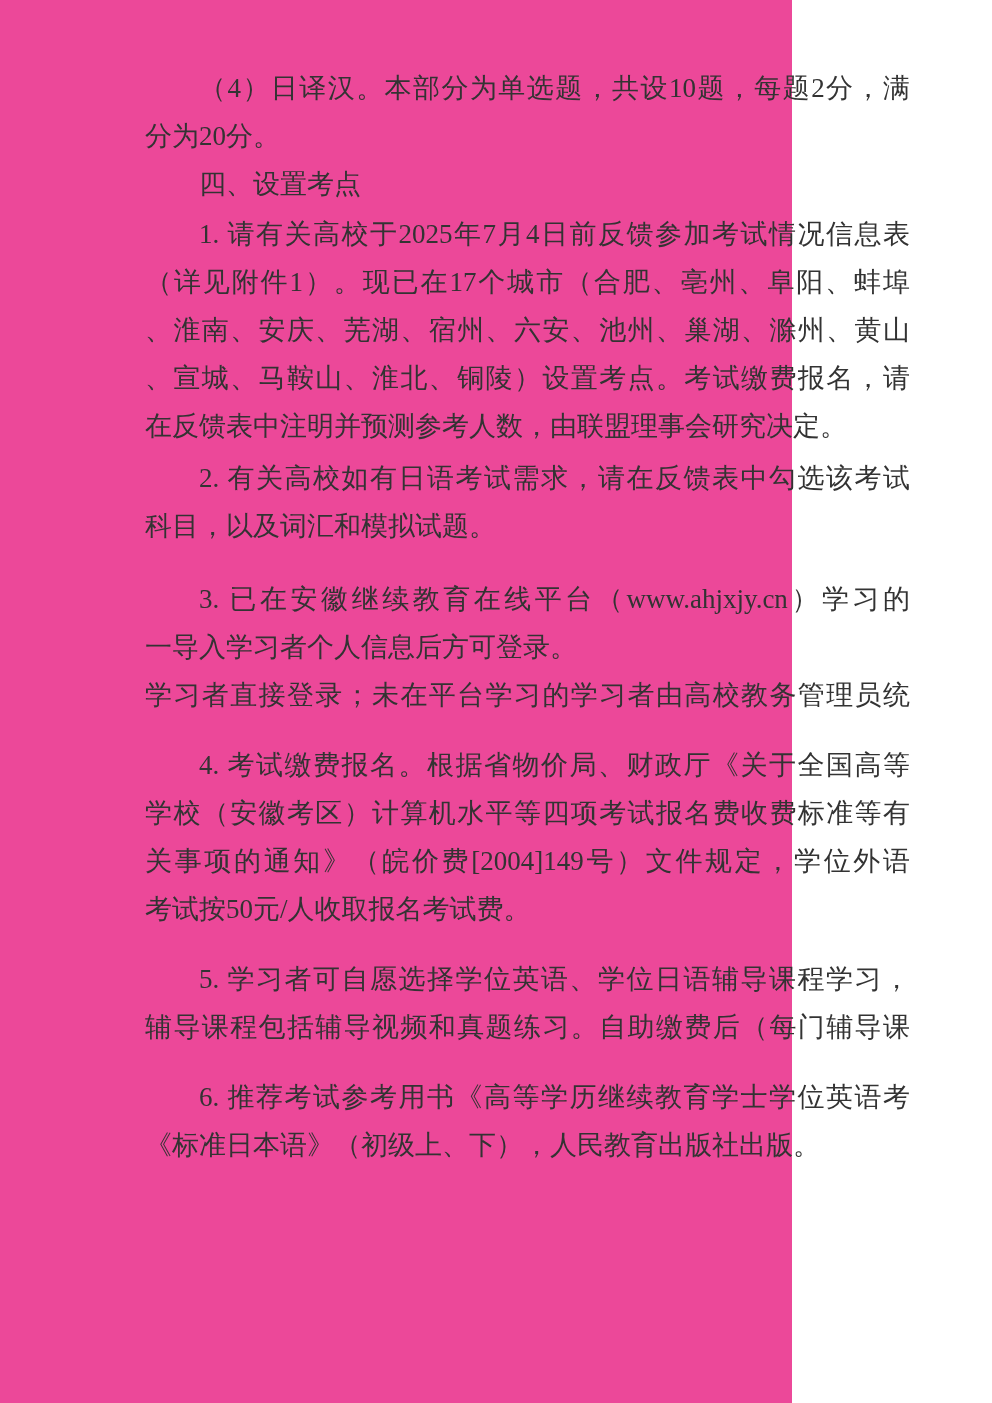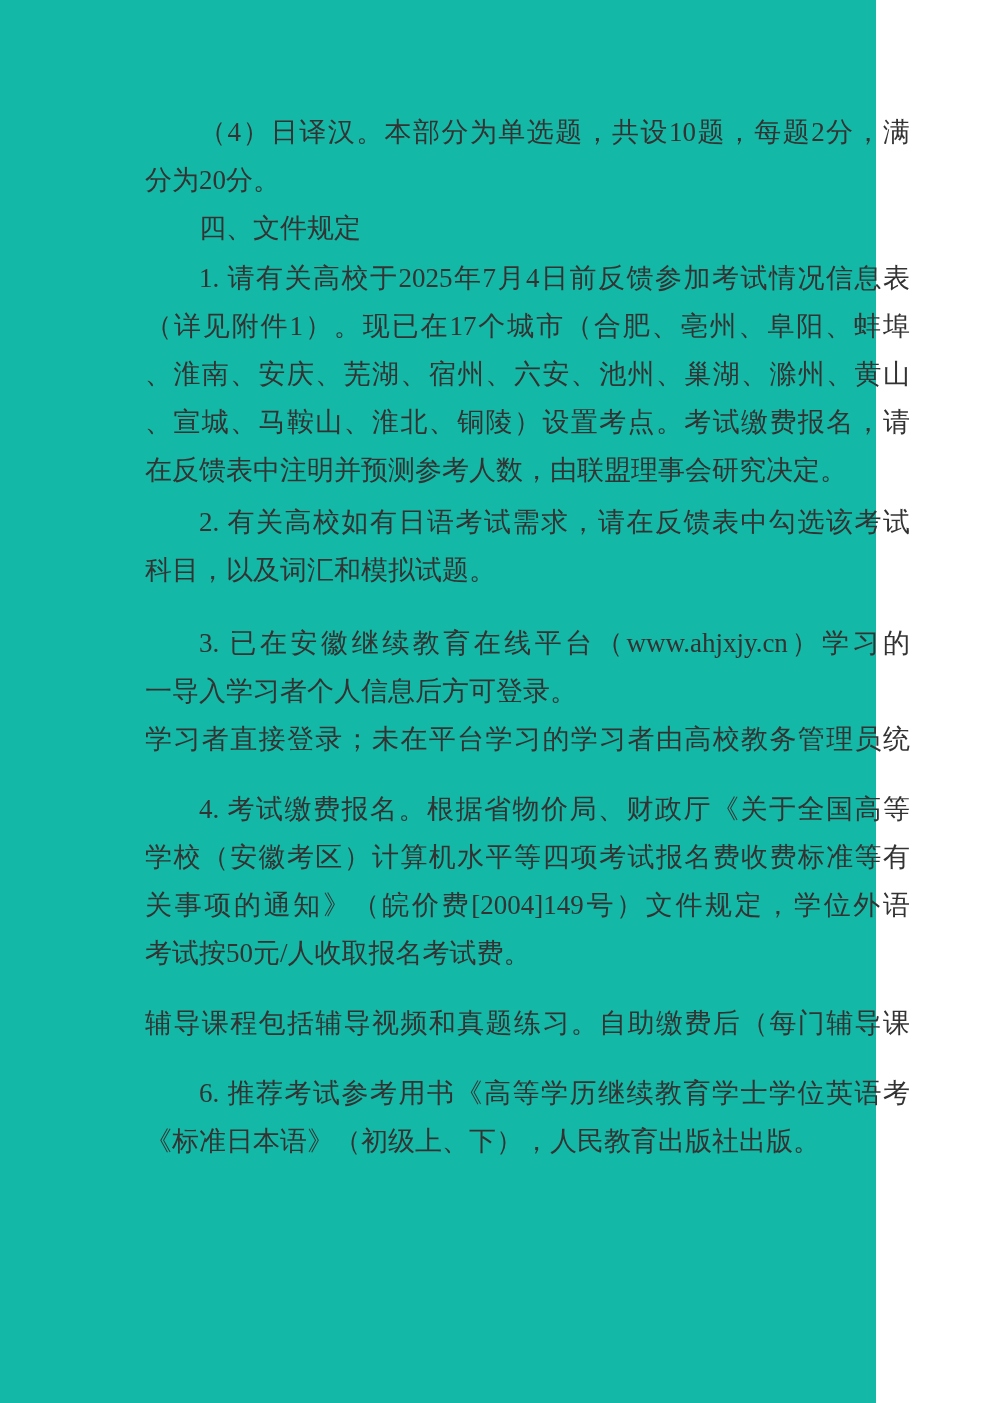--- a/index.html
+++ b/index.html
@@ -8,25 +8,25 @@
     background: #ffffff;
   }
   body {
     width: 992px;
     height: 1403px;
     overflow: hidden;
     font-family: "Liberation Serif", "DejaVu Serif", serif;
     color: #333333;
   }
   .page {
-    width: 876px;
+    width: 792px;
     height: 1403px;
-    background: #14b8a6;
+    background: #ec4899;
     box-sizing: border-box;
-    padding-top: 108px;
+    padding-top: 64px;
   }
   .content {
     width: 765px;
     margin-left: 145px;
   }
   .para {
     margin: 0;
     font-size: 27px;
     line-height: 48px;
     font-weight: normal;
@@ -52,21 +52,21 @@
 </head>
 <body>
 
 <div class="page">
   <div class="content" id="doc-content">
       <div class="para">
         <div class="line first">（4）日译汉。本部分为单选题，共设10题，每题2分，满</div>
         <div class="line last">分为20分。</div>
       </div>
       <div class="para">
-        <div class="line first last">四、文件规定</div>
+        <div class="line first last">四、设置考点</div>
       </div>
       <div class="para">
         <div class="line first">1. 请有关高校于2025年7月4日前反馈参加考试情况信息表</div>
         <div class="line">（详见附件1）。现已在17个城市（合肥、亳州、阜阳、蚌埠</div>
         <div class="line">、淮南、安庆、芜湖、宿州、六安、池州、巢湖、滁州、黄山</div>
         <div class="line">、宣城、马鞍山、淮北、铜陵）设置考点。考试缴费报名，请</div>
         <div class="line last">在反馈表中注明并预测参考人数，由联盟理事会研究决定。</div>
       </div>
       <div class="para">
         <div class="line first">2. 有关高校如有日语考试需求，请在反馈表中勾选该考试</div>
@@ -77,20 +77,21 @@
         <div class="line last">一导入学习者个人信息后方可登录。</div>
         <div class="line">学习者直接登录；未在平台学习的学习者由高校教务管理员统</div>
       </div>
       <div class="para">
         <div class="line first">4. 考试缴费报名。根据省物价局、财政厅《关于全国高等</div>
         <div class="line">学校（安徽考区）计算机水平等四项考试报名费收费标准等有</div>
         <div class="line">关事项的通知》（皖价费[2004]149号）文件规定，学位外语</div>
         <div class="line last">考试按50元/人收取报名考试费。</div>
       </div>
       <div class="para">
+        <div class="line first">5. 学习者可自愿选择学位英语、学位日语辅导课程学习，</div>
         <div class="line">辅导课程包括辅导视频和真题练习。自助缴费后（每门辅导课</div>
       </div>
       <div class="para">
         <div class="line first">6. 推荐考试参考用书《高等学历继续教育学士学位英语考</div>
         <div class="line last">《标准日本语》（初级上、下），人民教育出版社出版。</div>
       </div>
     </div>
 </div>
 
 </body></html>

